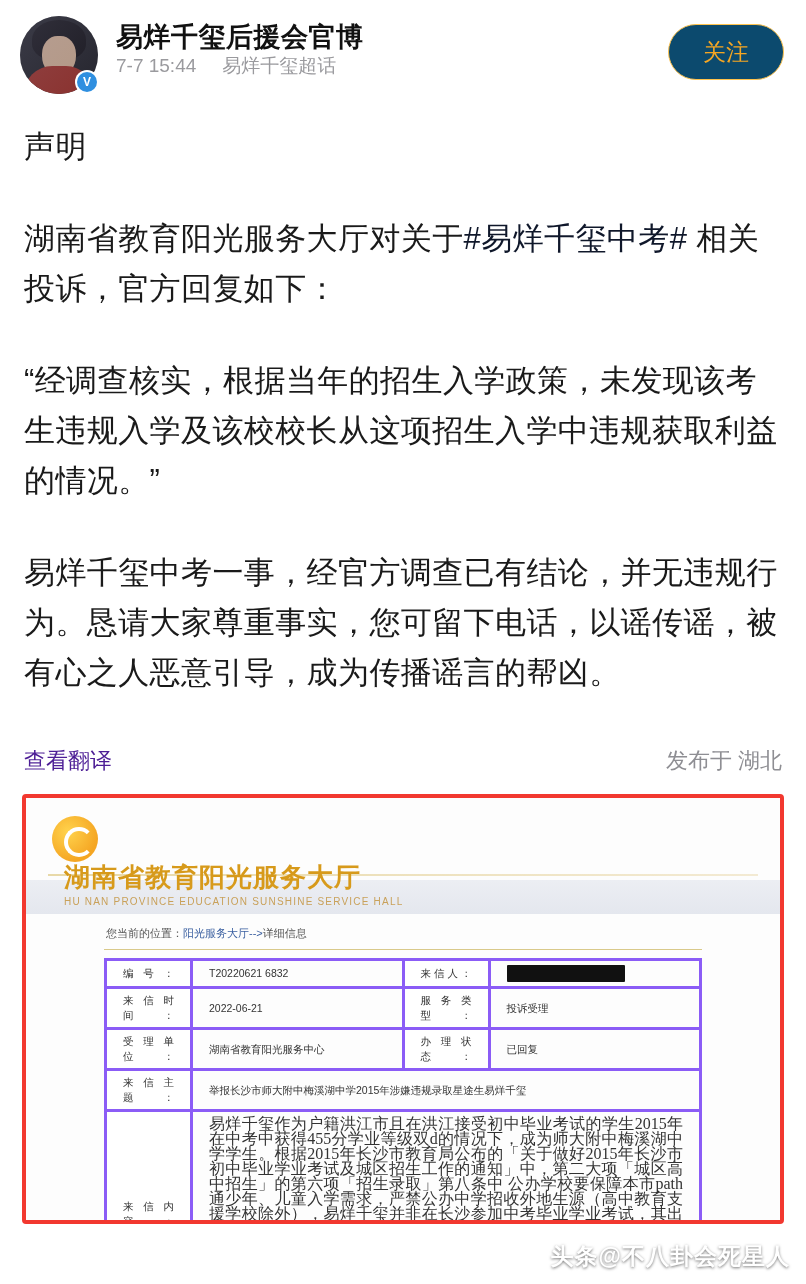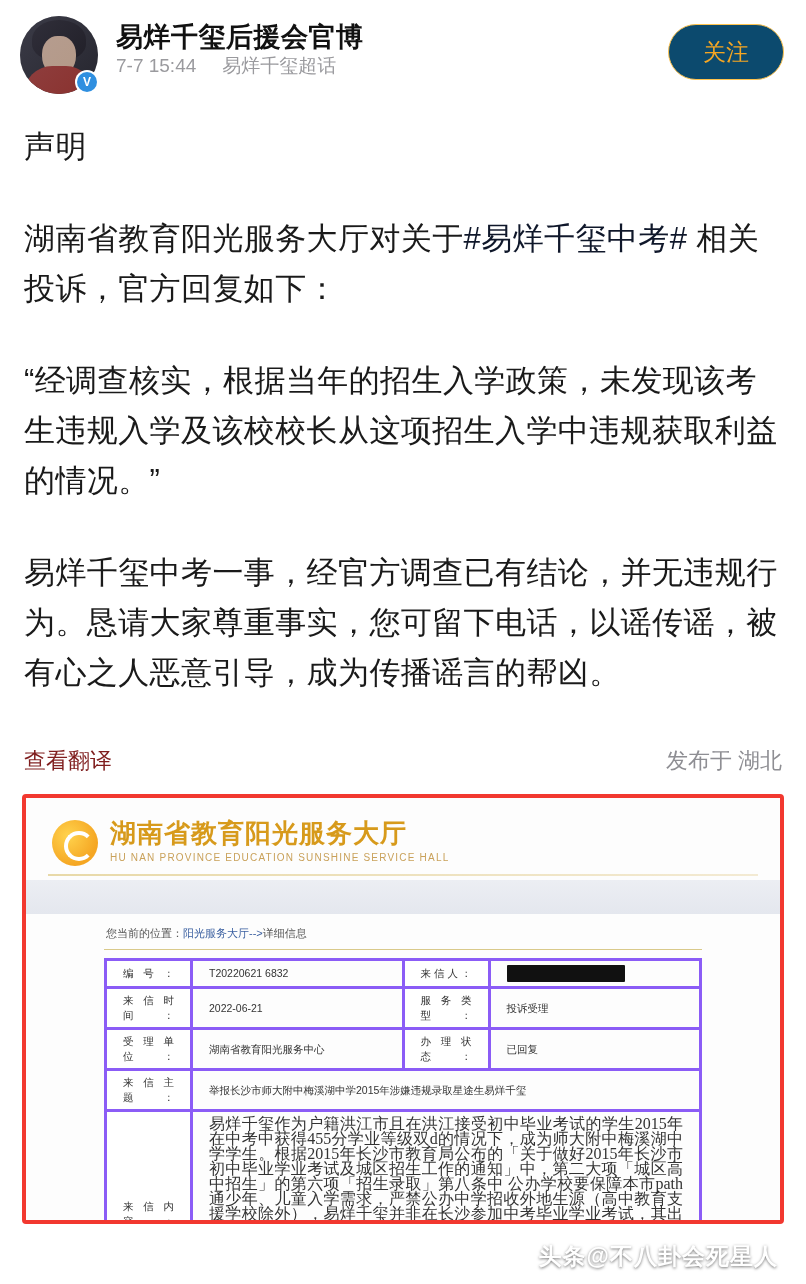--- a/index.html
+++ b/index.html
@@ -139,44 +139,45 @@
   .hashtag { color: #0f172a; margin-top: 21px; }
 
   .footer-row {
     display: flex;
     justify-content: space-between;
     align-items: center;
     padding: 6px 24px 0 24px;
     font-size: 22px;
     color: #9a9a9e;
   }
-  .translate { color: #7f1d1d; cursor: pointer; }
+  .translate { color: #4c1d95; cursor: pointer; }
   .location { color: #8e8e93; }
 
   
   .doc-wrap {
     margin: 18px 22px 0 22px;
     border: 4px solid #f2382f;
     border-radius: 4px;
     background: #ffffff;
     height: 430px;
     overflow: hidden;
     position: relative;
   }
   .doc-inner {
     position: absolute;
     inset: 0;
     background: #fdfdfd;
     padding: 8px 0 0 0;
   }
   .doc-head {
     display: flex;
-    align-items: flex-end;
+    align-items: flex-start;
     padding: 10px 0 6px 26px;
     height: 66px;
+    flex-direction: column;
   }
   .doc-logo {
     width: 46px; height: 46px;
     border-radius: 50%;
     background: radial-gradient(circle at 35% 35%, #ffd34d, #f5a623 70%);
     position: relative;
     flex: 0 0 46px;
   }
   .doc-logo:after {
     content: "";
@@ -258,21 +259,21 @@
     line-height: 14.5px;
     font-size: 16px;
     text-align: justify;
     font-family: Liberation Serif, serif;
   }
   .spacer-row td { border: none; height: 7px; padding: 0; }
 
   
   .watermark {
     position: absolute;
-    right: 28px;
+    right: 16px;
     bottom: 12px;
     font-size: 23px;
     color: #ffffff;
     text-shadow: 0 1px 3px rgba(0,0,0,.55);
     font-weight: bold;
     letter-spacing: 1px;
   }
 </style>
 </head>
 <body>

